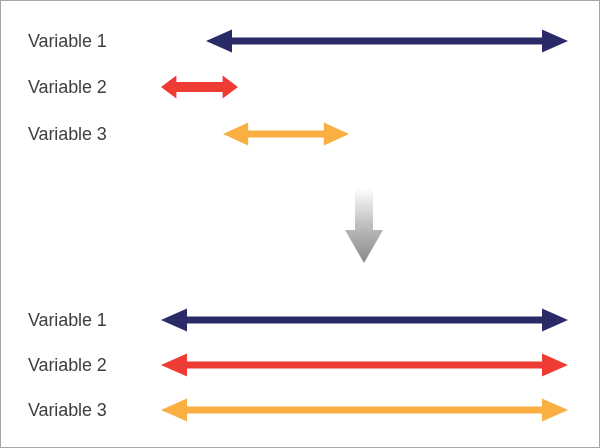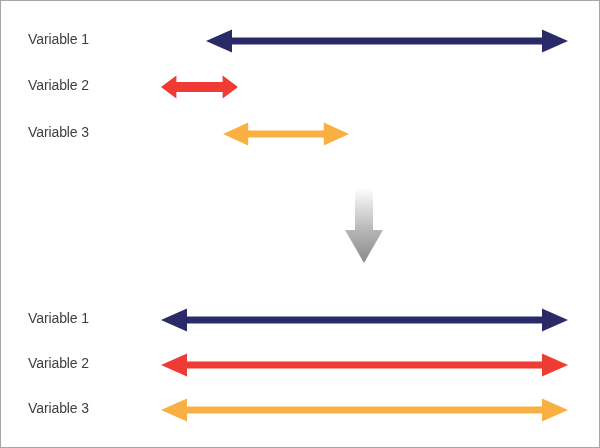--- a/index.html
+++ b/index.html
@@ -15,21 +15,21 @@
     box-sizing: border-box;
     border: 1px solid #a6a6a6;
     overflow: hidden;
     font-family: "Liberation Sans", sans-serif;
   }
   .label {
     position: absolute;
     left: 27px;
     color: #3f3f3f;
     font-family: "Liberation Sans", sans-serif;
-    font-size: 14px;
+    font-size: 18px;
     font-weight: 400;
     letter-spacing: -0.1px;
     white-space: nowrap;
     line-height: 1;
   }
   .arrow-svg {
     position: absolute;
     left: 0;
     top: 0;
     width: 600px;

